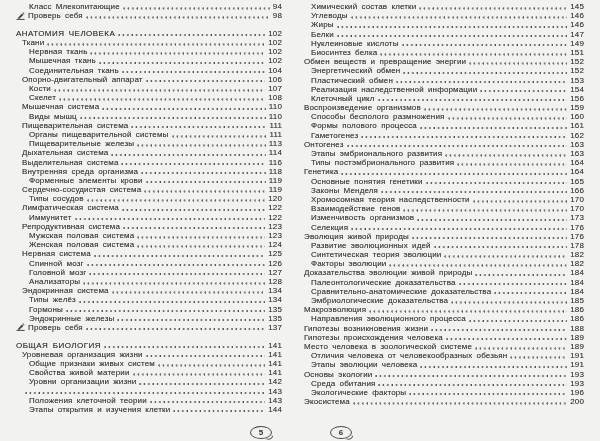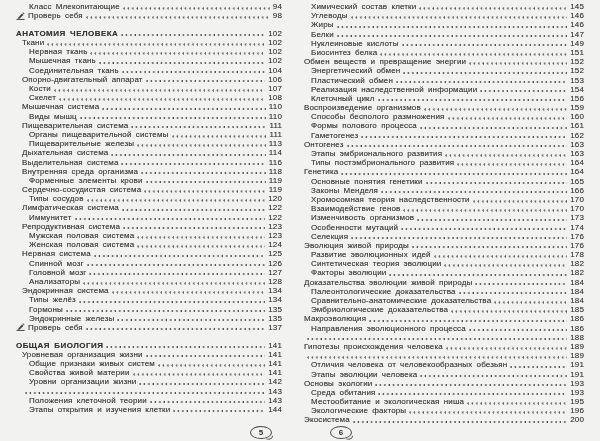--- a/index.html
+++ b/index.html
@@ -29,21 +29,21 @@
     line-height: 9.2px;
     font-size: 8px;
     letter-spacing: 0.15px;
     word-spacing: 1.8px;
     color: #3e3e3e;
   }
   .lvl0 { padding-left: 0; }
   .lvl1 { padding-left: 6px; }
   .lvl2 { padding-left: 13px; }
   .heading .lbl {
-    font-weight: bold;
+    font-weight: normal;
     letter-spacing: 0.45px;
     color: #343434;
   }
   .lbl {
     white-space: nowrap;
     text-shadow: 0 0 0.4px rgba(62,62,62,0.55);
   }
   .dots {
     flex: 1 1 auto;
     height: 2.4px;
@@ -444,25 +444,20 @@
         <span class="lbl">Взаимодействие генов</span>
         <span class="dots"></span>
         <span class="pg">170</span>
       </div>
       <div class="row lvl2">
         <span class="lbl">Изменчивость организмов</span>
         <span class="dots"></span>
         <span class="pg">173</span>
       </div>
       <div class="row lvl2">
-        <span class="lbl">Особенности мутаций</span>
-        <span class="dots"></span>
-        <span class="pg">174</span>
-      </div>
-      <div class="row lvl2">
         <span class="lbl">Селекция</span>
         <span class="dots"></span>
         <span class="pg">176</span>
       </div>
       <div class="row lvl1">
         <span class="lbl">Эволюция живой природы</span>
         <span class="dots"></span>
         <span class="pg">176</span>
       </div>
       <div class="row lvl2">
@@ -504,29 +499,31 @@
         <span class="lbl">Макроэволюция</span>
         <span class="dots"></span>
         <span class="pg">186</span>
       </div>
       <div class="row lvl2">
         <span class="lbl">Направления эволюционного процесса</span>
         <span class="dots"></span>
         <span class="pg">186</span>
       </div>
       <div class="row lvl1">
+        <span class="lbl">Гипотезы возникновения жизни</span>
         <span class="dots"></span>
         <span class="pg">188</span>
       </div>
       <div class="row lvl1">
         <span class="lbl">Гипотезы происхождения человека</span>
         <span class="dots"></span>
         <span class="pg">189</span>
       </div>
       <div class="row lvl1">
+        <span class="lbl">Место человека в зоологической системе</span>
         <span class="dots"></span>
         <span class="pg">189</span>
       </div>
       <div class="row lvl2">
         <span class="lbl">Отличия человека от человекообразных обезьян</span>
         <span class="dots"></span>
         <span class="pg">191</span>
       </div>
       <div class="row lvl2">
         <span class="lbl">Этапы эволюции человека</span>
@@ -535,25 +532,20 @@
       </div>
       <div class="row lvl1">
         <span class="lbl">Основы экологии</span>
         <span class="dots"></span>
         <span class="pg">193</span>
       </div>
       <div class="row lvl2">
         <span class="lbl">Среда обитания</span>
         <span class="dots"></span>
         <span class="pg">193</span>
-      </div>
-      <div class="row lvl2">
-        <span class="lbl">Местообитание и экологическая ниша</span>
-        <span class="dots"></span>
-        <span class="pg">195</span>
       </div>
       <div class="row lvl2">
         <span class="lbl">Экологические факторы</span>
         <span class="dots"></span>
         <span class="pg">196</span>
       </div>
       <div class="row lvl1">
         <span class="lbl">Экосистема</span>
         <span class="dots"></span>
         <span class="pg">200</span>

